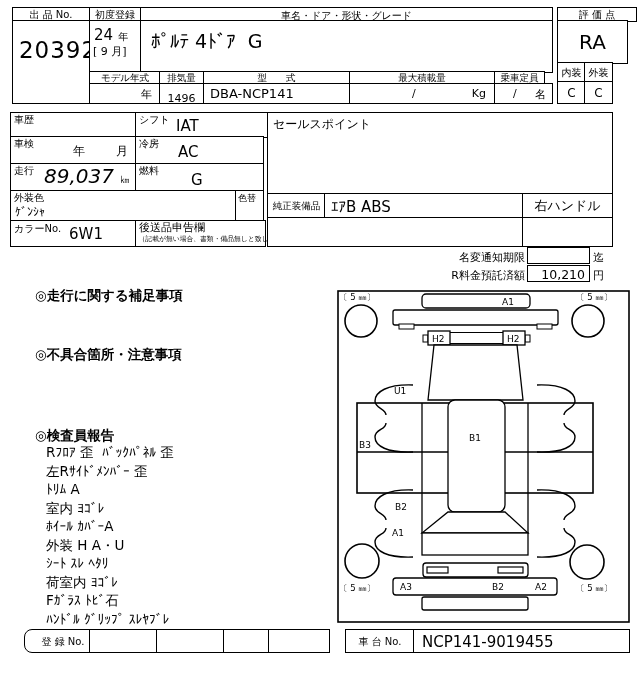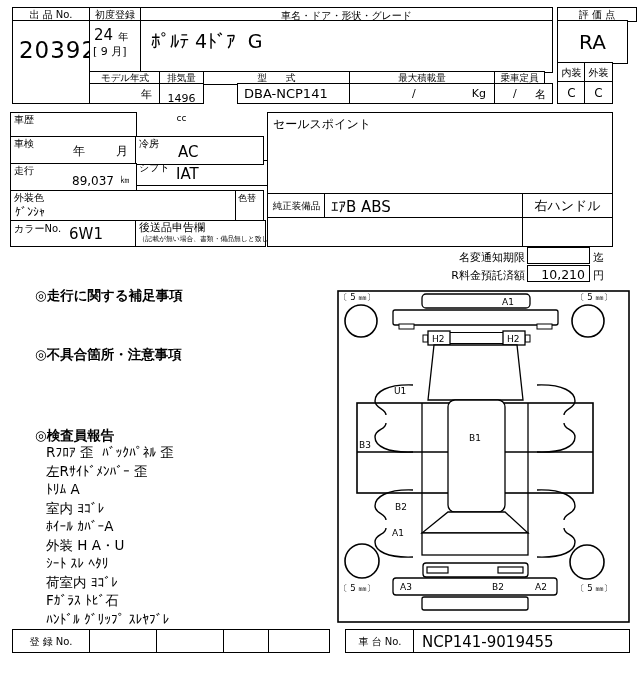--- a/index.html
+++ b/index.html
@@ -43,21 +43,21 @@
     <div class="pre" style="font-size:19px;padding:9px 0 0 10px;">ﾎﾟﾙﾃ 4ﾄﾞｱ  G</div>
   </div>
 
   <div class="cell ctr" style="left:89px;top:71px;width:72px;height:14px;font-size:9.5px;">モデル年式</div>
   <div class="cell val11 right" style="left:89px;top:83px;width:72px;height:21px;padding:3px 8px 0 0;">年</div>
 
   <div class="cell ctr" style="left:159px;top:71px;width:45px;height:14px;font-size:9.5px;">排気量</div>
   <div class="cell" style="left:159px;top:83px;width:45px;height:21px;padding:3px 2px 0 2px;text-align:center;"><span class="val11">1496</span> <span style="font-size:9px;">cc</span></div>
 
   <div class="cell ctr pre" style="left:203px;top:71px;width:147px;height:14px;font-size:9.5px;">型　　式</div>
-  <div class="cell val13" style="left:203px;top:83px;width:147px;height:21px;padding:2px 0 0 6px;margin-left:34px;">DBA-NCP141</div>
+  <div class="cell val13" style="left:203px;top:83px;width:147px;height:21px;padding:2px 0 0 6px;">DBA-NCP141</div>
 
   <div class="cell ctr" style="left:349px;top:71px;width:146px;height:14px;font-size:9.5px;">最大積載量</div>
   <div class="cell" style="left:349px;top:83px;width:146px;height:21px;">
     <span class="val11" style="position:absolute;left:62px;top:3px;">/</span>
     <span class="val11" style="position:absolute;right:8px;top:3px;">Kg</span>
   </div>
 
   <div class="cell ctr" style="left:494px;top:71px;width:51px;height:14px;font-size:9.5px;">乗車定員</div>
   <div class="cell" style="left:494px;top:83px;width:59px;height:21px;">
     <span class="val11" style="position:absolute;left:18px;top:3px;">/</span>
@@ -65,39 +65,43 @@
   </div>
 
   <div class="cell lbl ctr pre" style="left:557px;top:7px;width:80px;height:15px;">評 価 点</div>
   <div class="cell ctr" style="left:557px;top:20px;width:71px;height:44px;font-size:20px;">RA</div>
   <div class="cell lbl ctr" style="left:557px;top:62px;width:29px;height:21px;">内装</div>
   <div class="cell lbl ctr" style="left:584px;top:62px;width:29px;height:21px;">外装</div>
   <div class="cell ctr val12" style="left:557px;top:81px;width:29px;height:23px;">C</div>
   <div class="cell ctr val12" style="left:584px;top:81px;width:29px;height:23px;">C</div>
 
   <div class="cell lbl pad" style="left:10px;top:112px;width:127px;height:26px;">車歴</div>
-  <div class="cell" style="left:135px;top:112px;width:139px;height:26px;margin-top:48px;">
+  <div class="cell" style="left:135px;top:112px;width:139px;height:26px;">
     <span class="lbl" style="position:absolute;left:3px;top:1px;">シフト</span>
     <span class="val15" style="position:absolute;left:40px;top:4px;">IAT</span>
   </div>
 
   <div class="cell" style="left:10px;top:136px;width:127px;height:29px;">
     <span class="lbl" style="position:absolute;left:3px;top:1px;">車検</span>
     <span class="val12" style="position:absolute;left:62px;bottom:4px;">年</span>
     <span class="val12" style="position:absolute;right:8px;bottom:4px;">月</span>
   </div>
   <div class="cell" style="left:135px;top:136px;width:129px;height:29px;">
     <span class="lbl" style="position:absolute;left:3px;top:1px;">冷房</span>
     <span class="val15" style="position:absolute;left:42px;top:6px;">AC</span>
   </div>
 
   <div class="cell" style="left:10px;top:163px;width:127px;height:29px;">
     <span class="lbl" style="position:absolute;left:3px;top:1px;">走行</span>
-    <span style="position:absolute;right:22px;bottom:3px;font-size:12px;">89,037</span>
+    <span style="position:absolute;right:22px;bottom:3px;font-size:20px;font-style:italic;">89,037</span>
     <span style="position:absolute;right:6px;bottom:4px;font-size:10px;">㎞</span>
+  </div>
+  <div class="cell" style="left:135px;top:163px;width:129px;height:29px;">
+    <span class="lbl" style="position:absolute;left:3px;top:1px;">燃料</span>
+    <span class="val15" style="position:absolute;left:55px;top:7px;">G</span>
   </div>
 
   <div class="cell" style="left:10px;top:190px;width:227px;height:32px;">
     <span class="lbl" style="position:absolute;left:3px;top:1px;">外装色</span>
     <span class="val12" style="position:absolute;left:4px;bottom:2px;">ｹﾞﾝｼｬ</span>
   </div>
   <div class="cell" style="left:235px;top:190px;width:29px;height:32px;">
     <span style="position:absolute;left:2px;top:1px;font-size:9px;">色替</span>
   </div>
 
@@ -202,21 +206,21 @@
     <rect x="90" y="277" width="21" height="6" fill="#fff" stroke="#000" stroke-width="1.2"></rect>
     <rect x="161" y="277" width="25" height="6" fill="#fff" stroke="#000" stroke-width="1.2"></rect>
 
     <rect x="56" y="288" width="164" height="17" rx="3" fill="#fff" stroke="#000" stroke-width="1.3"></rect>
     <text x="63" y="300" font-size="9">A3</text>
     <text x="155" y="300" font-size="9">B2</text>
     <text x="198" y="300" font-size="9">A2</text>
     <rect x="85" y="307" width="106" height="13" rx="2" fill="#fff" stroke="#000" stroke-width="1.3"></rect>
   </svg>
 
-  <div class="cell lbl ctr" style="left:12px;top:629px;width:78px;height:24px;">登 録 No.</div>
+  <div class="cell lbl ctr" style="left:24px;top:629px;width:78px;height:24px;border-radius:8px;">登 録 No.</div>
   <div class="cell" style="left:89px;top:629px;width:68px;height:24px;"></div>
   <div class="cell" style="left:156px;top:629px;width:68px;height:24px;"></div>
   <div class="cell" style="left:223px;top:629px;width:46px;height:24px;"></div>
   <div class="cell" style="left:268px;top:629px;width:62px;height:24px;"></div>
 
   <div class="cell lbl ctr" style="left:345px;top:629px;width:70px;height:24px;">車 台 No.</div>
   <div class="cell" style="left:413px;top:629px;width:217px;height:24px;">
     <span class="val15" style="position:absolute;left:8px;top:3px;">NCP141-9019455</span>
   </div>
 

